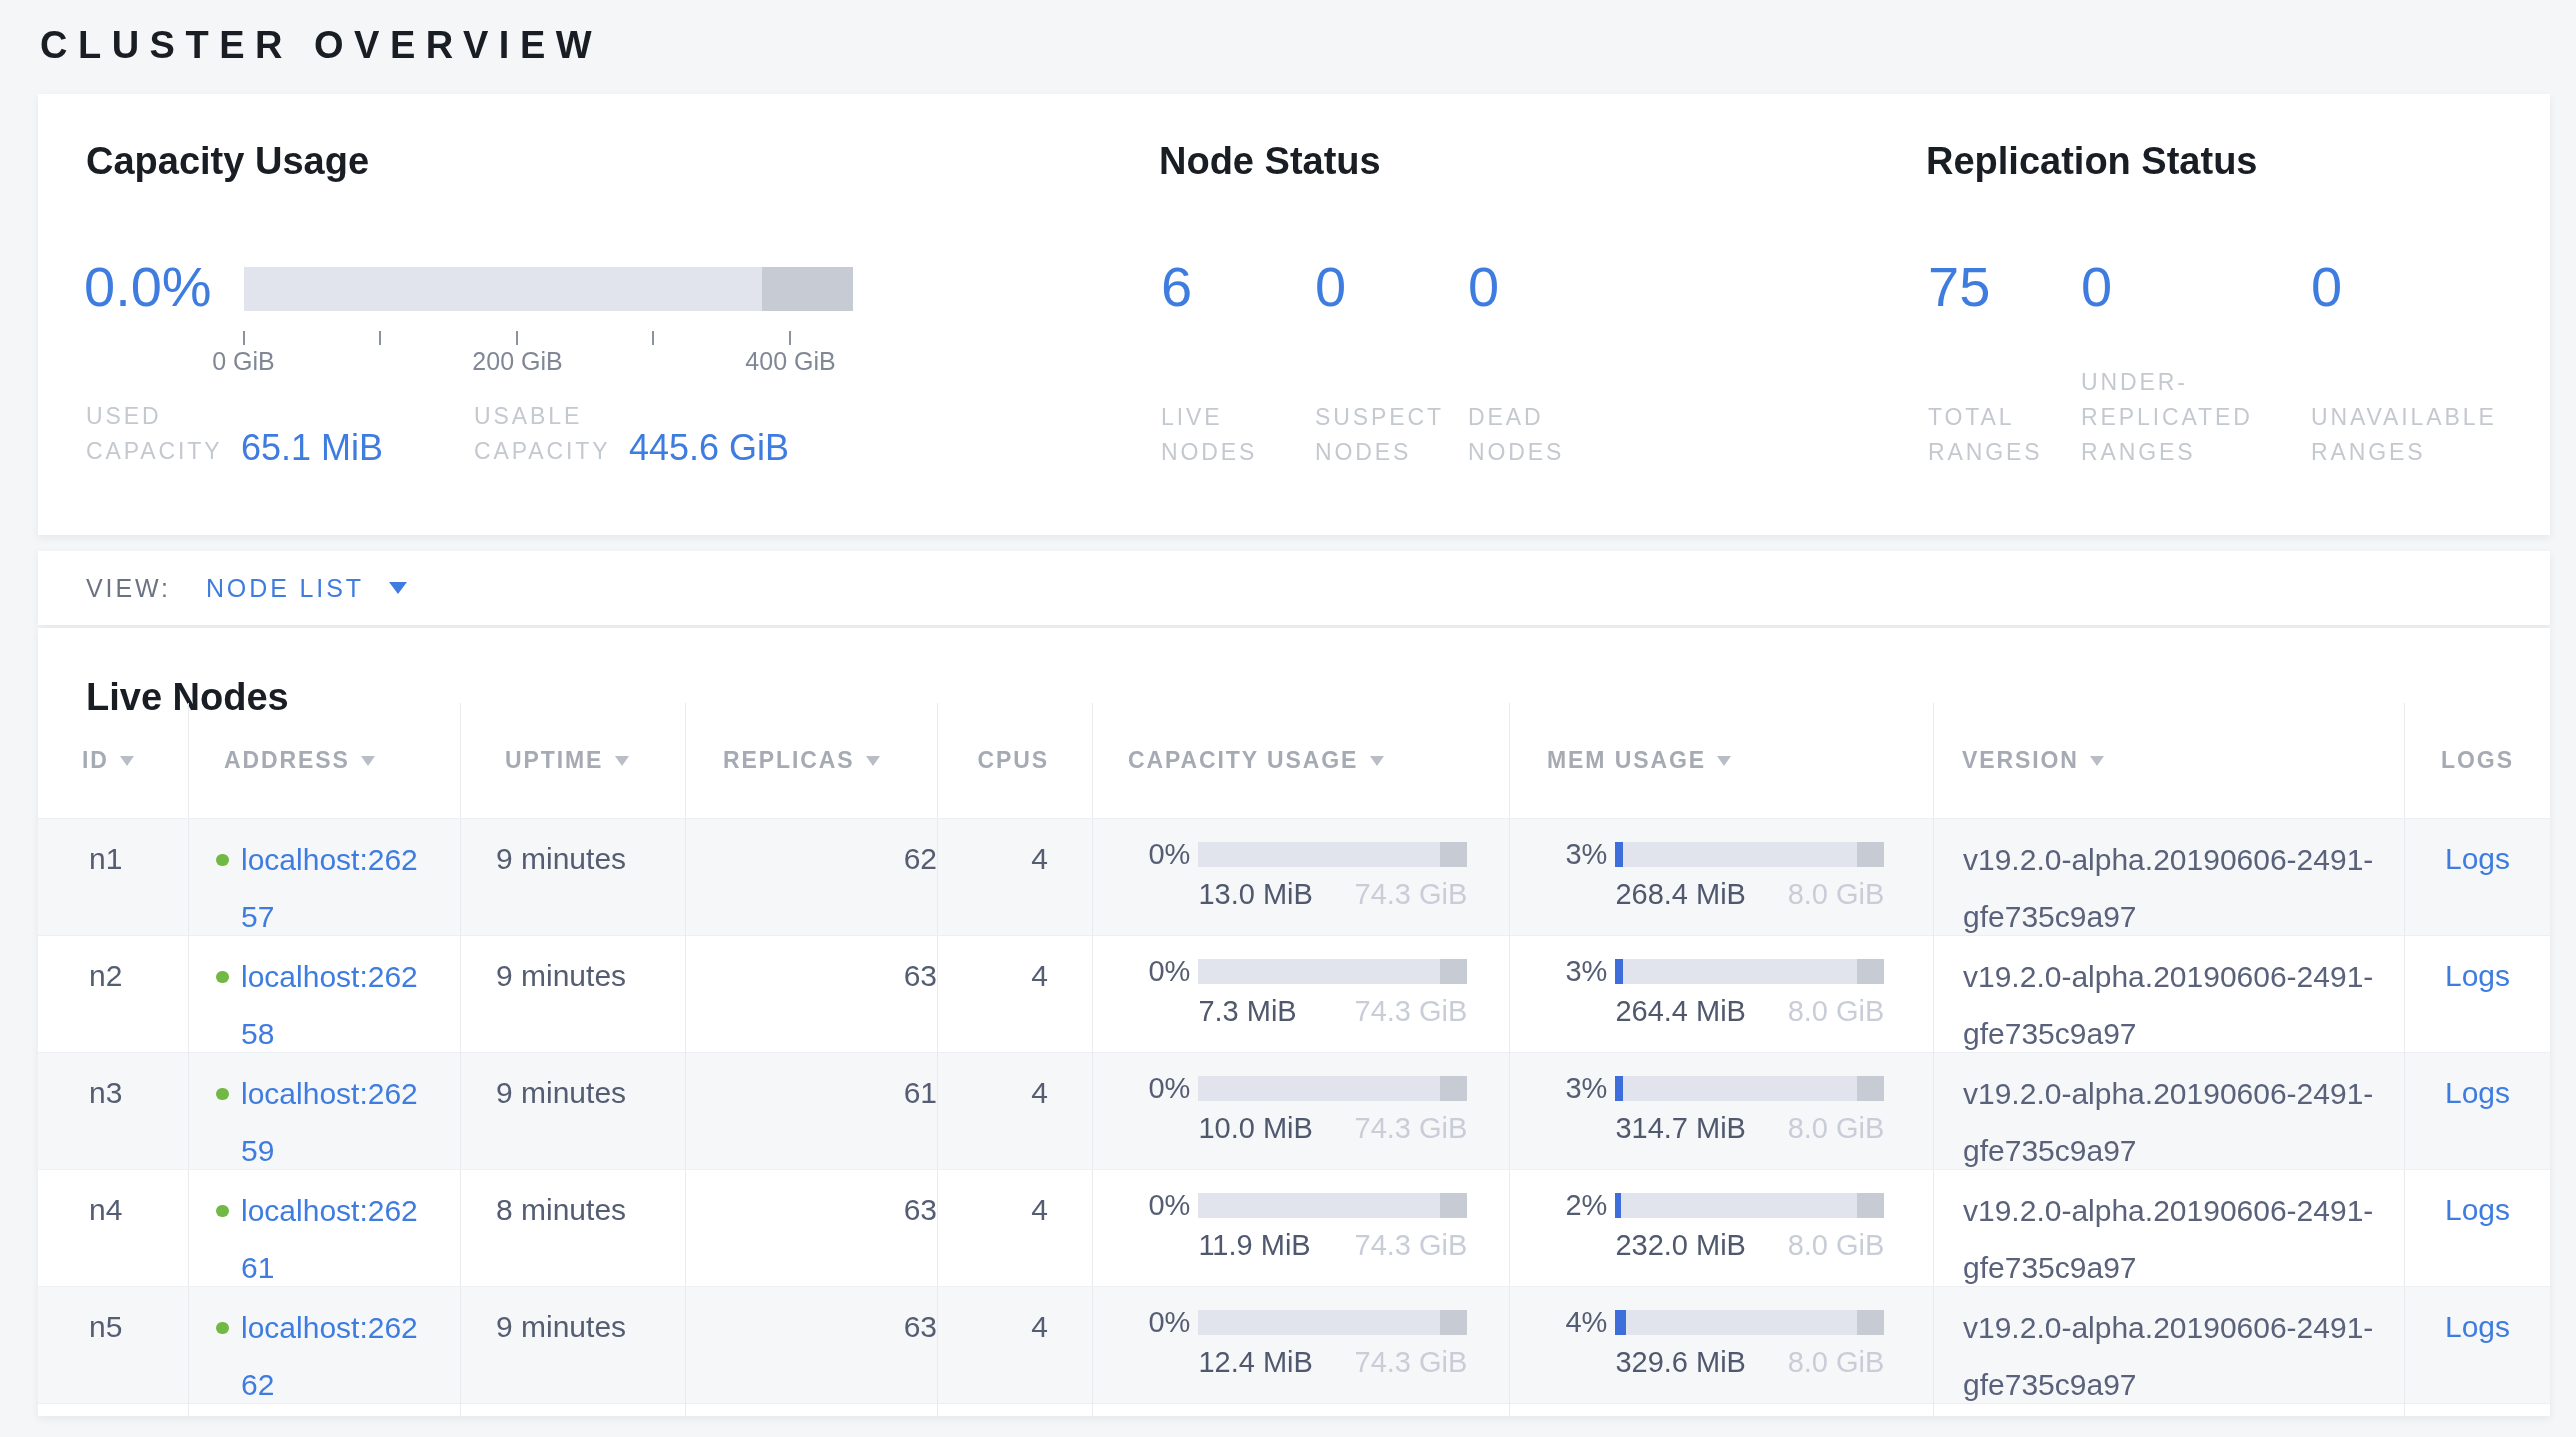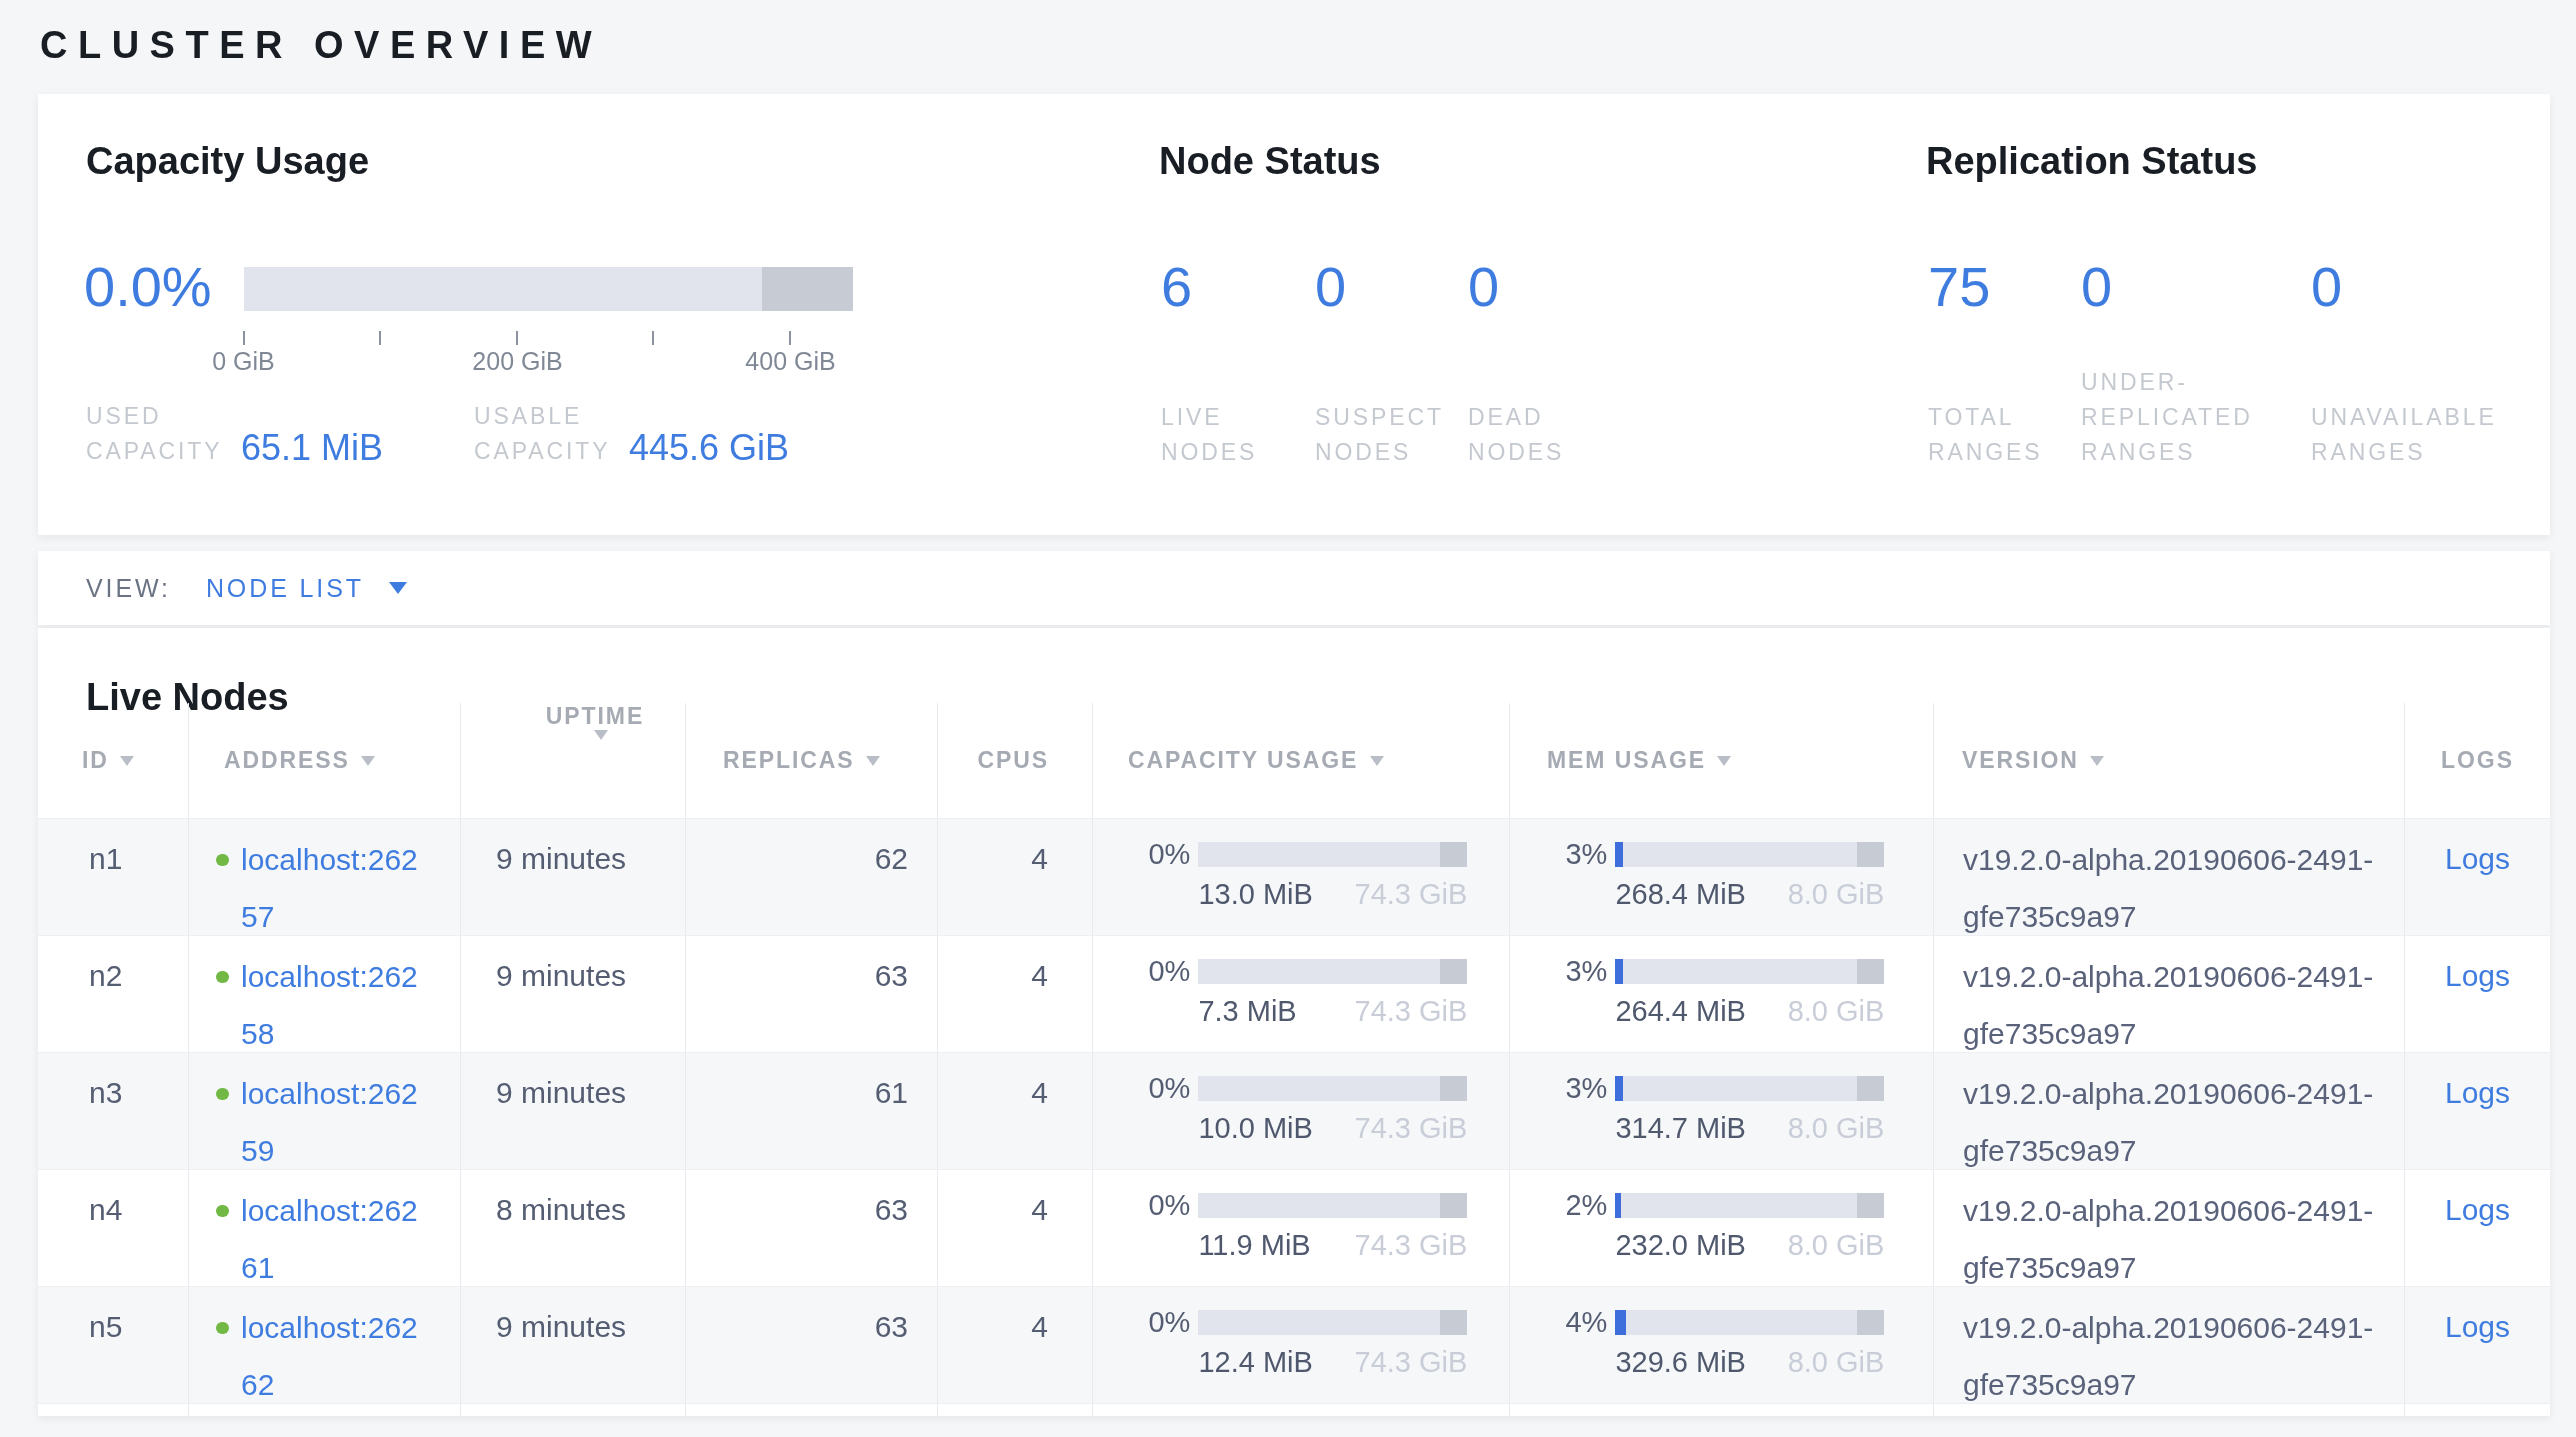--- a/index.html
+++ b/index.html
@@ -62,22 +62,22 @@
   .tbody .tr.alt{background:var(--rowalt);}
   .td{min-height:115px;padding-top:23px;font-size:30px;border-right:1.9px solid var(--border);}
   .td:last-child{border-right:none;}
   .partial .td{min-height:19px;height:19px;padding:0;}
   
   .c-id{padding-left:51px;}
   .th.c-id{padding-left:44px;}
   .c-addr{padding-left:27px;}
   .th.c-addr{padding-left:35px;}
   .c-uptime{padding-left:35px;}
-  .th.c-uptime{padding-left:44px;flex-direction:column;}
-  .c-repl{text-align:right;padding-right:29px;}
+  .th.c-uptime{padding-left:44px;}
+  .c-repl{text-align:right;}
   .th.c-repl{justify-content:flex-start;padding-left:37px;text-align:left;}
   .c-cpus{text-align:right;padding-right:44px;}
   .th.c-cpus{justify-content:flex-end;padding-right:43px;}
   .th.c-cap{padding-left:35px;} .th.c-mem{padding-left:37px;}
   .c-ver{padding-left:29px;}
   .th.c-ver{padding-left:28px;}
   .c-logs{text-align:center;}
   .th.c-logs{justify-content:center;}
   
   .addr{position:relative;padding-left:25px;}

